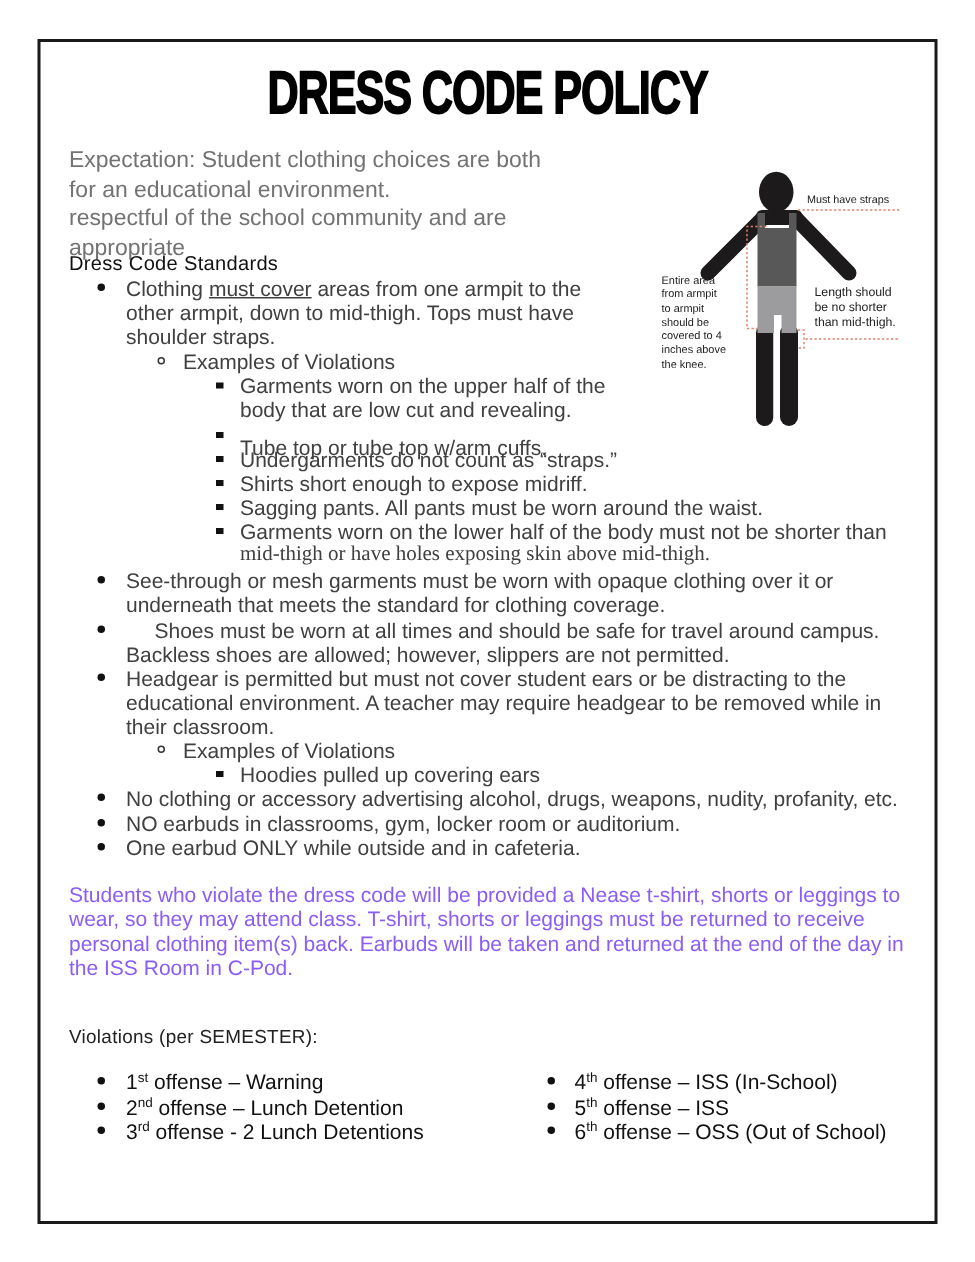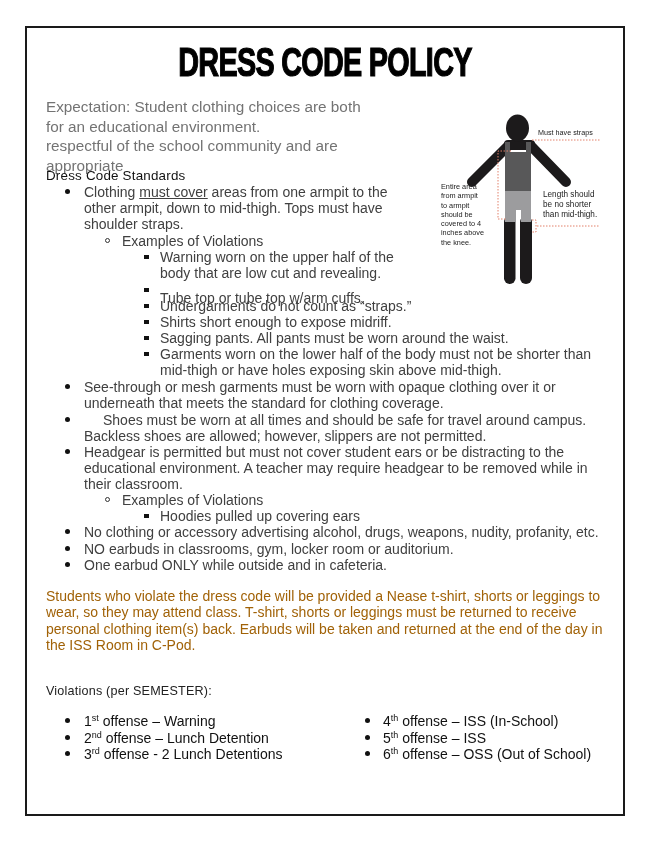--- a/index.html
+++ b/index.html
@@ -102,21 +102,21 @@
       margin-top: -3px;
     }
     u { text-decoration: underline; text-underline-offset: 1px; }
     .para {
       position: absolute;
       left: 46px;
       top: 588px;
       width: 575px;
       font-size: 14px;
       line-height: 16.4px;
-      color: #a16207;
+      color: #8b5cf6;
     }
     .violations-heading {
       position: absolute;
       left: 46px;
       top: 683px;
       font-size: 12.6px;
       line-height: 16px;
       color: #222;
       letter-spacing: 0.2px;
     }
@@ -201,38 +201,38 @@
 
 <span class="bullet disc" style="left:65px; top:184px;"></span>
 <div class="line" style="left:84px; top:184px;"><span>Clothing </span><u>must cover</u><span> areas from one armpit to the</span></div>
 <div class="line" style="left:84px; top:200px;">other armpit, down to mid-thigh.  Tops must have</div>
 <div class="line" style="left:84px; top:216px;">shoulder straps.</div>
 
 <span class="bullet circ" style="left:105px; top:233px;"></span>
 <div class="line" style="left:122px; top:233px;">Examples of Violations</div>
 
 <span class="bullet sq" style="left:144px; top:249px;"></span>
-<div class="line" style="left:160px; top:249px;">Warning worn on the upper half of the</div>
+<div class="line" style="left:160px; top:249px;">Garments worn on the upper half of the</div>
 <div class="line" style="left:160px; top:265px;">body that are low cut and revealing.</div>
 
 <span class="bullet sq" style="left:144px; top:282px;"></span>
 <div class="line" style="left:160px; top:290px;">Tube top or tube top w/arm cuffs.</div>
 
 <span class="bullet sq" style="left:144px; top:298px;"></span>
 <div class="line" style="left:160px; top:298px;">Undergarments do not count as “straps.”</div>
 
 <span class="bullet sq" style="left:144px; top:314px;"></span>
 <div class="line" style="left:160px; top:314px;">Shirts short enough to expose midriff.</div>
 
 <span class="bullet sq" style="left:144px; top:330px;"></span>
 <div class="line" style="left:160px; top:330px;">Sagging pants.  All pants must be worn around the waist.</div>
 
 <span class="bullet sq" style="left:144px; top:346px;"></span>
 <div class="line" style="left:160px; top:346px;">Garments worn on the lower half of the body must not be shorter than</div>
-<div class="line" style="left:160px; top:362px;">mid-thigh or have holes exposing skin above mid-thigh.</div>
+<div class="line" style="left:160px; top:362px;font-family:Liberation Serif, serif;">mid-thigh or have holes exposing skin above mid-thigh.</div>
 
 <span class="bullet disc" style="left:65px; top:379px;"></span>
 <div class="line" style="left:84px; top:379px;">See-through or mesh garments must be worn with opaque clothing over it or</div>
 <div class="line" style="left:84px; top:395px;">underneath that meets the standard for clothing coverage.</div>
 
 <span class="bullet disc" style="left:65px; top:412px;"></span>
 <div class="line" style="left:84px; top:412px;margin-left:19px;">Shoes must be worn at all times and should be safe for travel around campus.</div>
 <div class="line" style="left:84px; top:428px;">Backless shoes are allowed; however, slippers are not permitted.</div>
 
 <span class="bullet disc" style="left:65px; top:444px;"></span>

